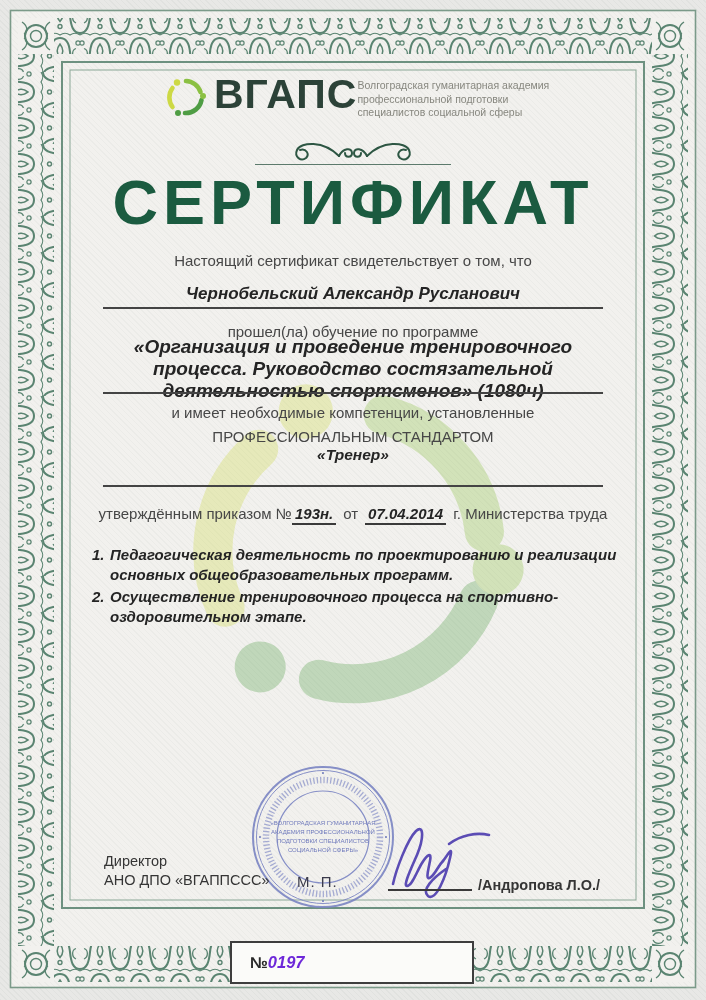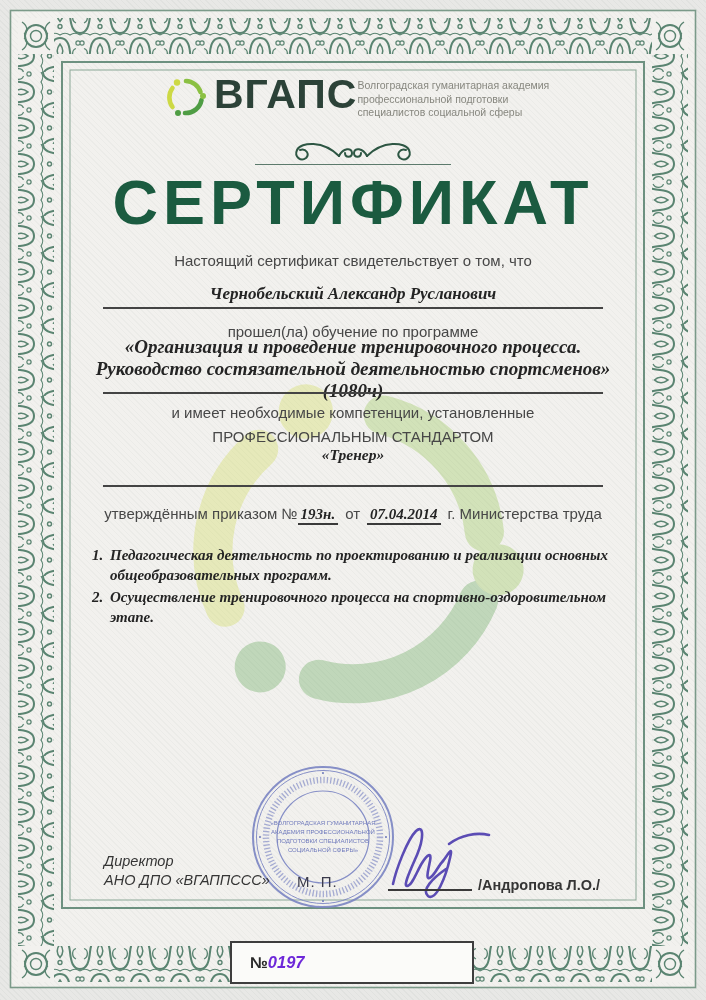--- a/index.html
+++ b/index.html
@@ -10,30 +10,30 @@
     background-image:repeating-linear-gradient(45deg, rgba(90,110,100,0.05) 0 1px, transparent 1px 4px);
   }
   .sheet{
     position:absolute;left:10px;top:10px;width:686px;height:978px;
     background:#f2f1ee;
     background-image:repeating-linear-gradient(45deg, rgba(90,110,100,0.045) 0 1px, transparent 1px 4px);
   }
   .abs{position:absolute;}
   .centered{left:72px;width:562px;text-align:center;}
   .body-text{font-size:15px;color:#474747;}
-  .bi{font-weight:bold;font-style:italic;color:#242424;font-family:Liberation Serif, serif;}
+  .bi{font-weight:bold;font-style:italic;color:#242424;}
   .rule{position:absolute;left:103px;width:500px;background:#444;}
   .title{
     font-size:63px;font-weight:bold;letter-spacing:5px;color:#1b5b40;
   }
   .org-lines{font-size:10.5px;color:#87877f;line-height:13.5px;text-align:left;}
   .logo-word{font-size:41px;font-weight:bold;letter-spacing:1px;color:#2c4238;line-height:38px;}
   .fn-item{display:flex;text-align:left;font-size:15px;line-height:20px;margin-bottom:2px;}
   .fn-num{width:18px;flex:0 0 18px;}
-  .dir{font-size:14.5px;color:#353535;line-height:19px;font-style:italic;}
+  .dir{font-size:14.5px;color:#353535;line-height:19px;}
   .numbox{
     position:absolute;left:230px;top:941px;width:244px;height:43px;
     background:#fbfbf9;border:2px solid #3e3e3e;box-sizing:border-box;
     display:flex;align-items:center;
   }
   .numbox .no{font-size:16px;color:#2a2a2a;margin-left:18px;font-weight:bold;}
   .numbox .val{flex:1;font-size:16.5px;font-weight:bold;font-style:italic;color:#6d28d9;margin-right:30px;}
   .underline-slot{border-bottom:2px solid #3a3a3a;padding:0 3px 1px 3px;}
   .gapl{margin-left:7px;}
   .mp{font-size:15px;color:#3a3a4a;letter-spacing:1px;}

